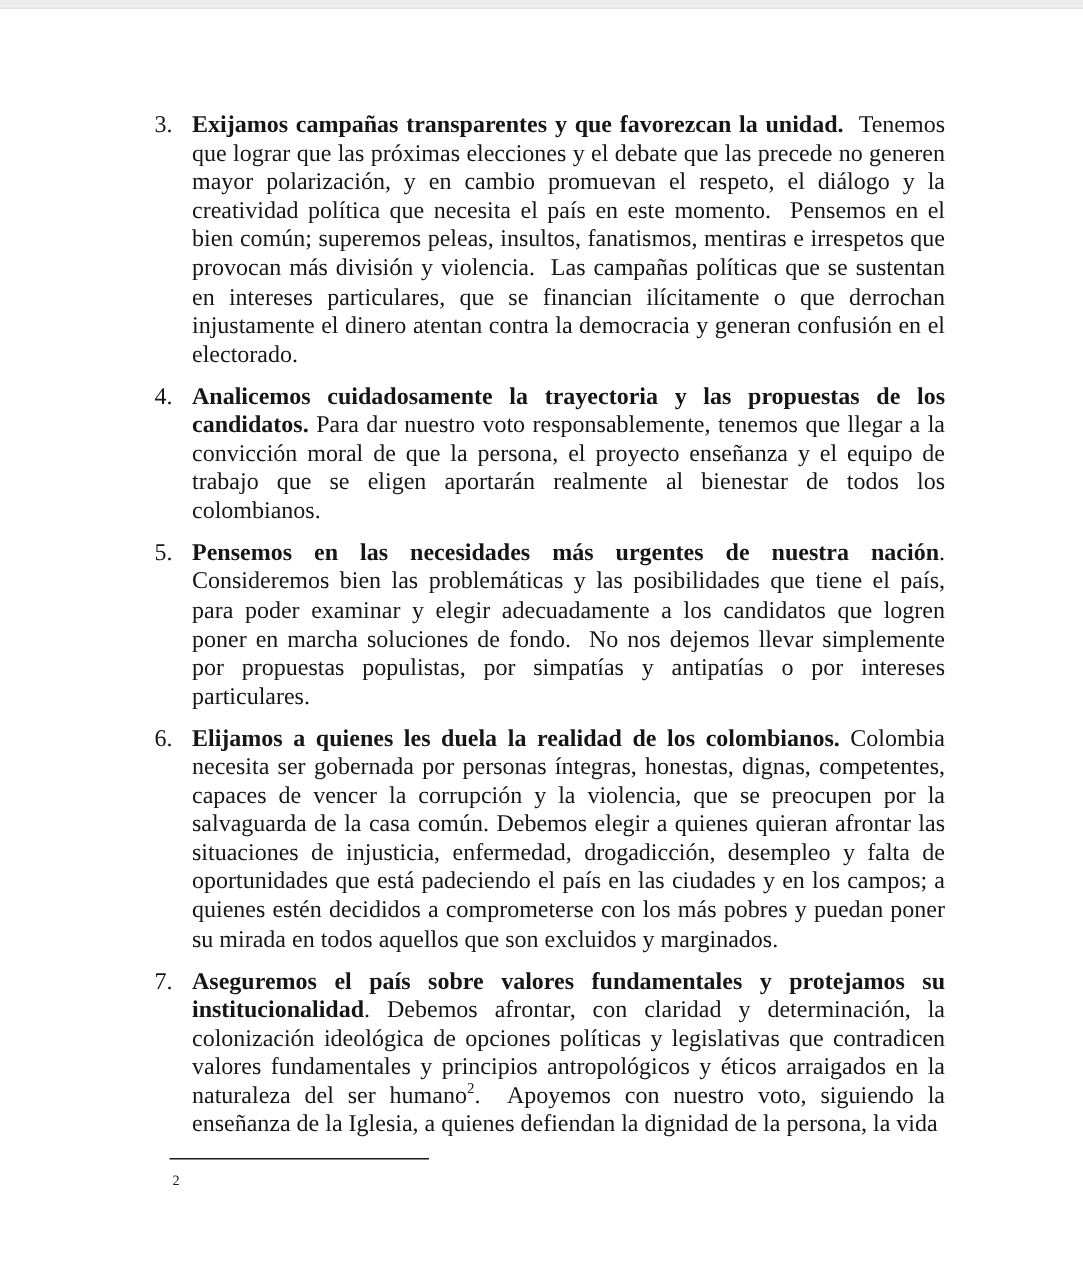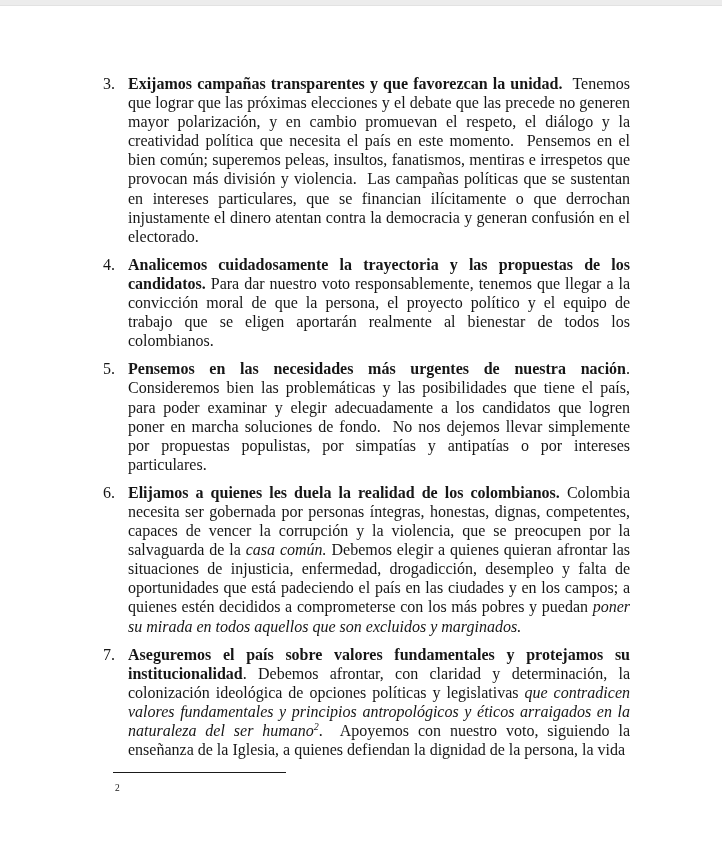--- a/index.html
+++ b/index.html
@@ -40,21 +40,21 @@
   }
   .num {
     flex: 0 0 25px;
     width: 25px;
   }
   .ptext {
     flex: 1 1 auto;
     text-align: justify;
   }
   .b { font-weight: bold; }
-  .i { font-style: italic; }
+  .i { }
   .ptext sup {
     font-size: 10px;
     line-height: 0;
     vertical-align: super;
   }
   .footnote-area {
     position: absolute;
     left: 113px;
     top: 772px;
     width: 517px;
@@ -84,21 +84,21 @@
 
 <div class="screen">
   <div class="top-strip"></div>
   <div class="doc-list" id="list">
       <div class="item">
         <span class="num">3.</span>
         <div class="ptext"><span class="b">Exijamos campañas transparentes y que favorezcan la unidad.</span><span>&nbsp; Tenemos que lograr que las próximas elecciones y el debate que las precede no generen mayor polarización, y en cambio promuevan el respeto, el diálogo y la creatividad política que necesita el país en este momento.&nbsp; Pensemos en el bien común; superemos peleas, insultos, fanatismos, mentiras e irrespetos que provocan más división y violencia.&nbsp; Las campañas políticas que se sustentan en intereses particulares, que se financian ilícitamente o que derrochan injustamente el dinero atentan contra la democracia y generan confusión en el electorado.</span></div>
       </div>
       <div class="item">
         <span class="num">4.</span>
-        <div class="ptext"><span class="b">Analicemos cuidadosamente la trayectoria y las propuestas de los candidatos.</span><span> Para dar nuestro voto responsablemente, tenemos que llegar a la convicción moral de que la persona, el proyecto político y el equipo de trabajo que se eligen aportarán realmente al bienestar de todos los colombianos.</span></div>
+        <div class="ptext"><span class="b">Analicemos cuidadosamente la trayectoria y las propuestas de los candidatos.</span><span> Para dar nuestro voto responsablemente, tenemos que llegar a la convicción moral de que la persona, el proyecto enseñanza y el equipo de trabajo que se eligen aportarán realmente al bienestar de todos los colombianos.</span></div>
       </div>
       <div class="item">
         <span class="num">5.</span>
         <div class="ptext"><span class="b">Pensemos en las necesidades más urgentes de nuestra nación</span><span>. Consideremos bien las problemáticas y las posibilidades que tiene el país, para poder examinar y elegir adecuadamente a los candidatos que logren poner en marcha soluciones de fondo.&nbsp; No nos dejemos llevar simplemente por propuestas populistas, por simpatías y antipatías o por intereses particulares.</span></div>
       </div>
       <div class="item">
         <span class="num">6.</span>
         <div class="ptext"><span class="b">Elijamos a quienes les duela la realidad de los colombianos.</span><span> Colombia necesita ser gobernada por personas íntegras, honestas, dignas, competentes, capaces de vencer la corrupción y la violencia, que se preocupen por la salvaguarda de la </span><span class="i">casa común.</span><span> Debemos elegir a quienes quieran afrontar las situaciones de injusticia, enfermedad, drogadicción, desempleo y falta de oportunidades que está padeciendo el país en las ciudades y en los campos; a quienes estén decididos a comprometerse con los más pobres y puedan </span><span class="i">poner su mirada en todos aquellos que son excluidos y marginados.</span></div>
       </div>
       <div class="item">

